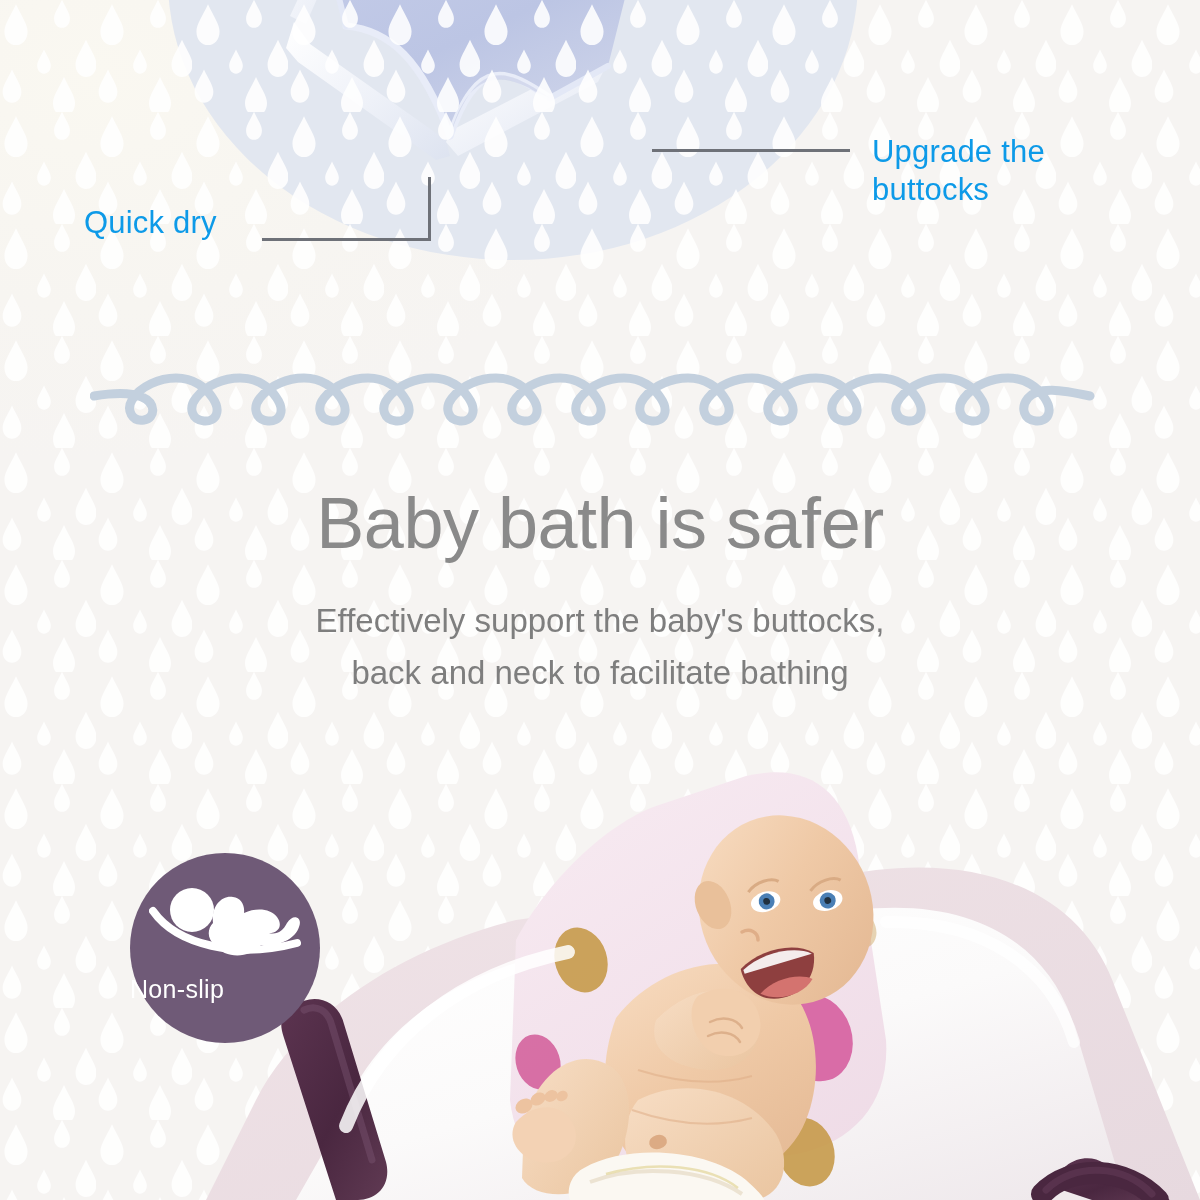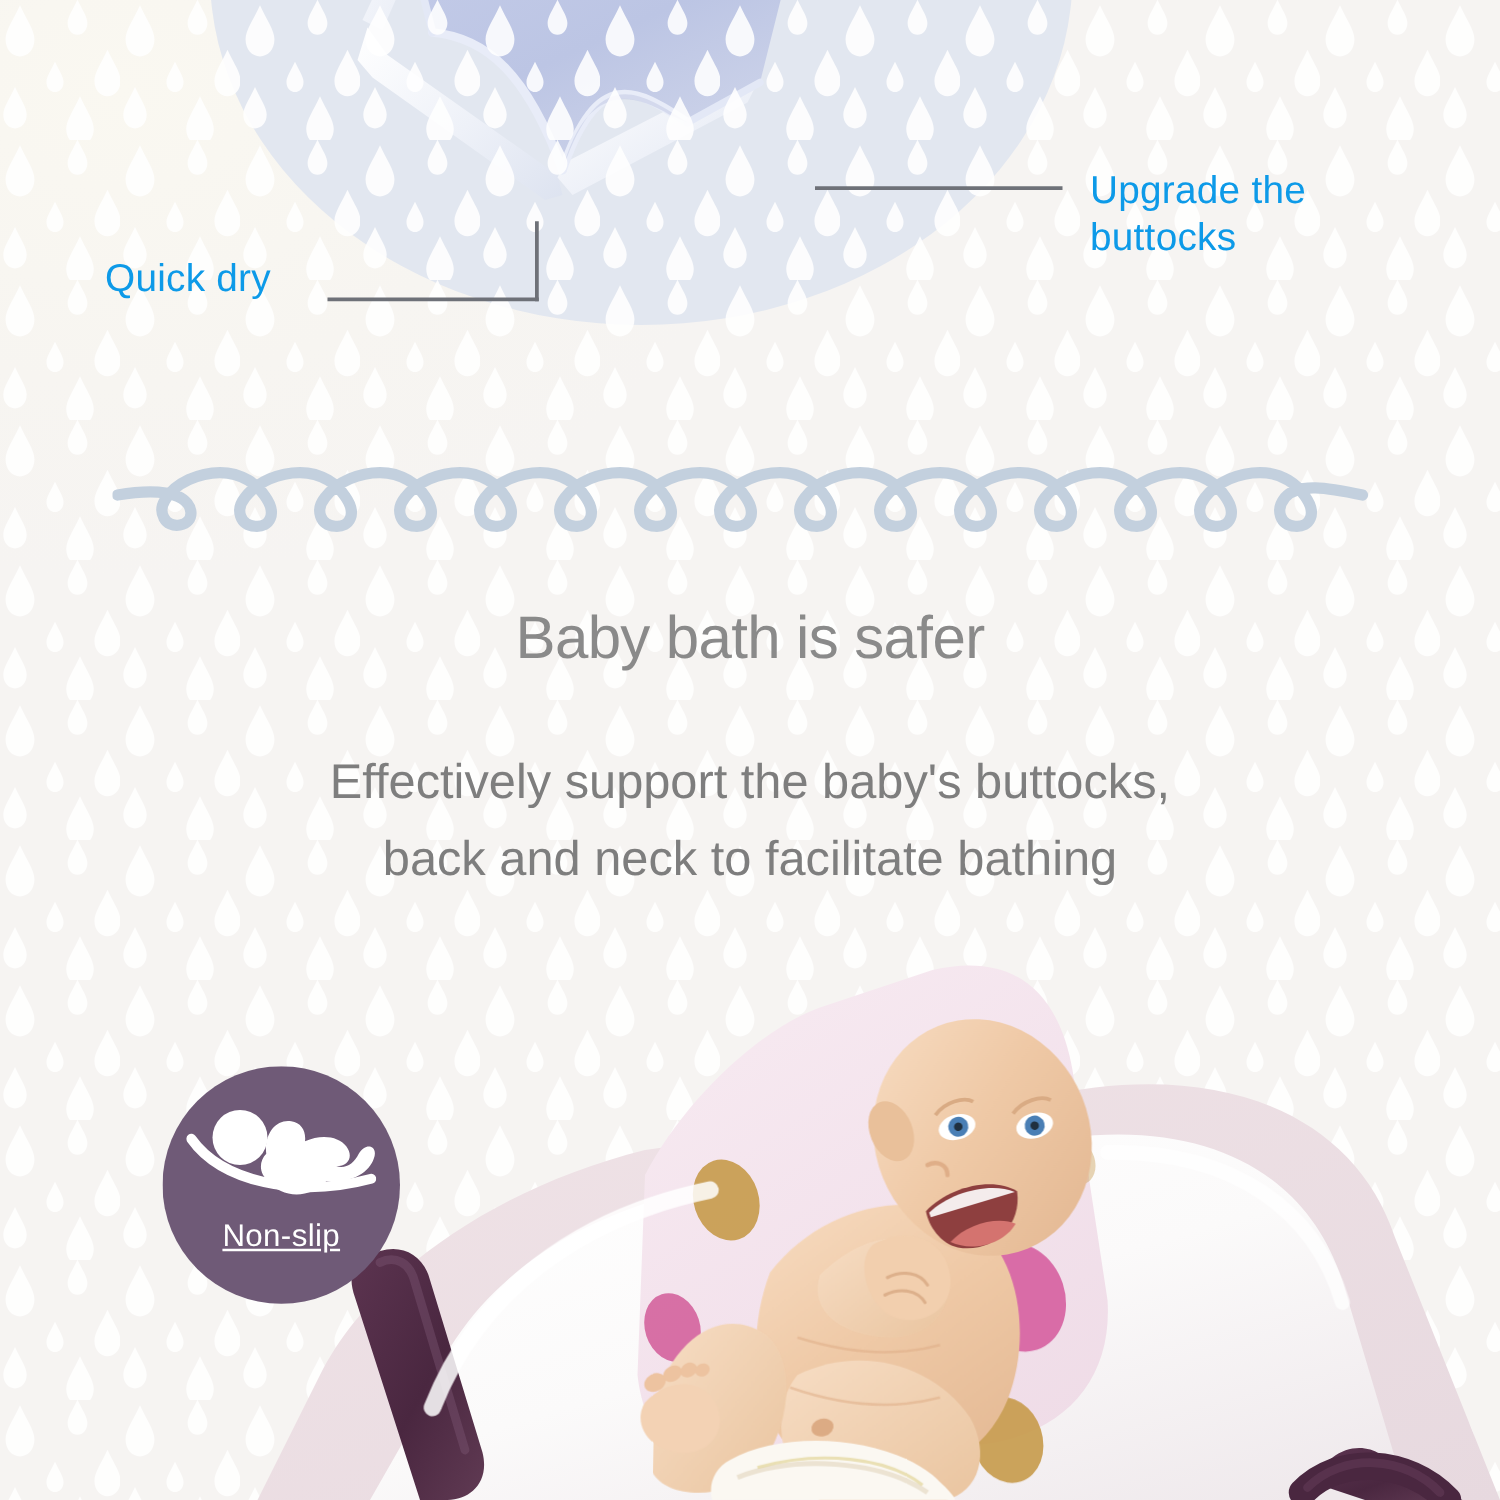--- a/index.html
+++ b/index.html
@@ -83,33 +83,33 @@
     height: 62px;
   }
 
   
   .headline {
     position: absolute;
     left: 0;
     top: 487px;
     width: 1200px;
     text-align: center;
-    font-size: 48px;
+    font-size: 72px;
     line-height: 1;
     color: #8a8a8a;
     font-weight: 400;
     letter-spacing: -0.5px;
   }
   .subhead {
     position: absolute;
     left: 0;
     top: 595px;
     width: 1200px;
     text-align: center;
-    font-size: 39px;
+    font-size: 33px;
     line-height: 1.58;
     color: #7e7e7e;
     font-weight: 400;
     white-space: pre-line;
   }
 
   
   .badge {
     position: absolute;
     left: 130px;
@@ -124,25 +124,23 @@
     left: 19px;
     top: 30px;
     width: 152px;
     height: 86px;
   }
   .badge-text {
     position: absolute;
     left: 0;
     right: 0;
     top: 122px;
-    text-align: center;
     color: #ffffff;
     font-size: 25px;
     letter-spacing: 0.3px;
-    text-decoration: underline;
   }
 
   
   .baby-photo {
     position: absolute;
     left: 186px;
     top: 770px;
     width: 1014px;
     height: 430px;
     overflow: hidden;

